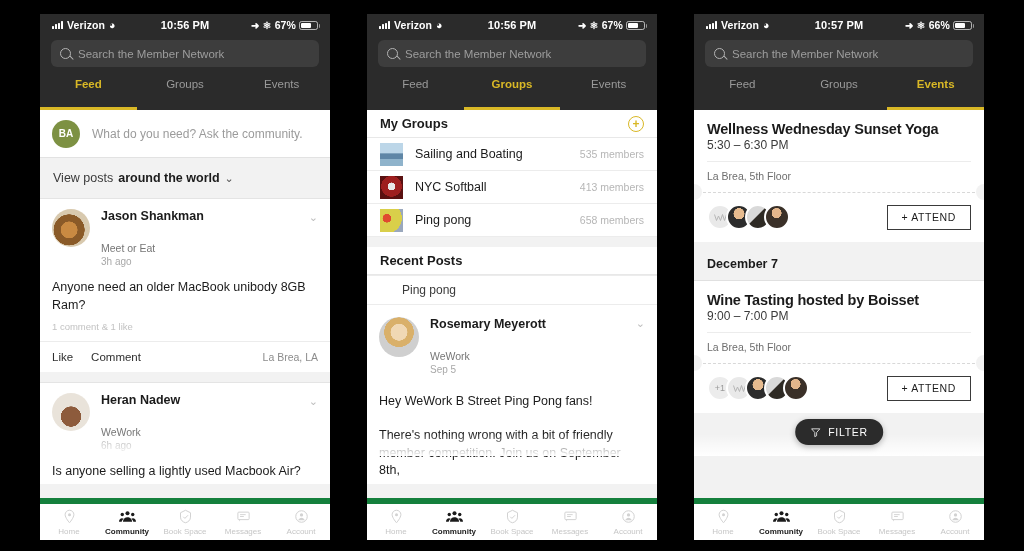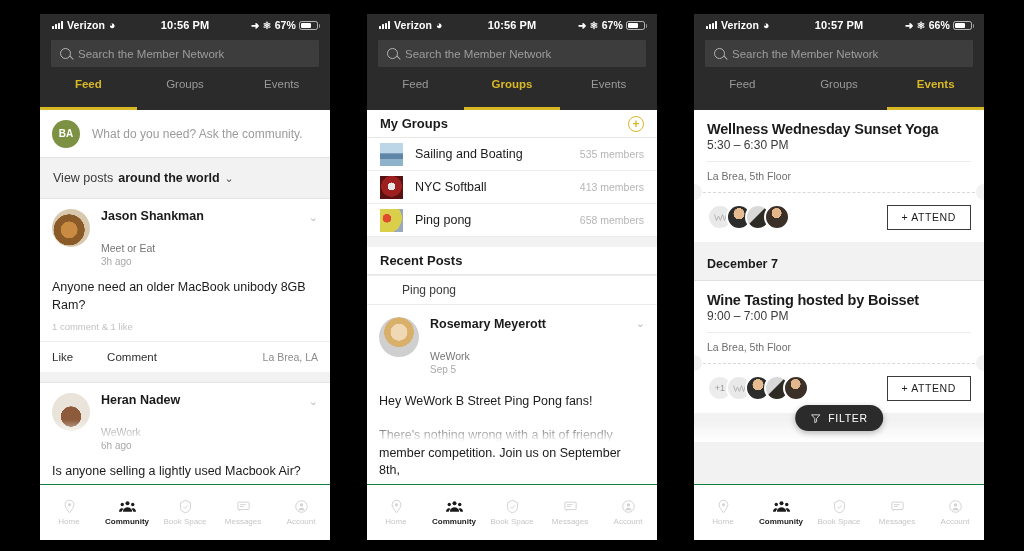--- a/index.html
+++ b/index.html
@@ -52,21 +52,21 @@
   }
   .batt::after{
     content:""; position:absolute; right:-3px; top:2.5px;
     width:1.5px;height:4px;background:rgba(255,255,255,.5);
     border-radius:0 1px 1px 0;
   }
   .batt span{ display:block; height:100%; background:#fff; border-radius:1px; }
 
   .searchbar { padding:4px 11px 10px; }
   .searchfield {
-    height:27px; background:#3d3d3d; border-radius:1px;
+    height:27px; background:#3d3d3d; border-radius:6px;
     display:flex; align-items:center; gap:7px; padding:0 9px;
   }
   .searchfield .mag {
     width:11px;height:11px;border:1.4px solid #b4b4b4;border-radius:50%;
     position:relative; flex:0 0 auto;
   }
   .searchfield .mag::after{
     content:""; position:absolute; width:4.5px;height:1.4px;background:#b4b4b4;
     right:-3.5px; bottom:0px; transform:rotate(45deg);
   }
@@ -107,21 +107,21 @@
   .post-head { display:flex; align-items:flex-start; gap:11px; padding:10px 12px 6px; position:relative; }
   .pavatar { width:38px;height:38px;border-radius:50%; flex:0 0 auto; background-size:cover; background-position:center; }
   .pname { font-size:12.5px; font-weight:bold; color:#1b1b1b; }
   .porg { font-size:10.5px; color:#767676; margin-top:19px; }
   .ptime { font-size:10px; color:#a8a8a8; margin-top:2px; }
   .caret { position:absolute; right:12px; top:12px; color:#bdbdbd; font-size:11px; }
   .ptext { font-size:12.5px; color:#1b1b1b; line-height:1.42; padding:6px 12px 4px; }
   .pmeta { font-size:9.5px; color:#c2c2c2; padding:2px 12px 9px; }
   .pacts {
     border-top:1px solid #ececec; display:flex; align-items:center;
-    gap:34px; padding:9px 12px; font-size:11.5px; color:#2f2f2f;
+    gap:18px; padding:9px 12px; font-size:11.5px; color:#2f2f2f;
   }
   .pacts .loc2 { margin-left:auto; color:#8c8c8c; font-size:10.5px; }
 
   
   .sec-head {
     background:#fff; height:28px; display:flex; align-items:center;
     padding:0 13px; font-size:13px; font-weight:bold; color:#1b1b1b;
     border-bottom:1px solid #e8e8e8;
   }
   .plus {
@@ -177,21 +177,21 @@
     position:absolute; left:50%; transform:translateX(-50%);
     bottom:53px;
     background:#2b2b2b; color:#fff; height:26px; border-radius:13px;
     display:flex; align-items:center; gap:7px; padding:0 15px;
     font-size:10.5px; letter-spacing:.7px; z-index:20;
     box-shadow:0 2px 6px rgba(0,0,0,.28);
   }
 
   
   .tabbar {
-    flex:0 0 auto; height:56px; background:#fff; border-top:1px solid #15803d;
+    flex:0 0 auto; height:42px; background:#fff; border-top:6px solid #15803d;
     display:flex; align-items:center;
   }
   .tb { flex:1; display:flex; flex-direction:column; align-items:center; gap:3px; }
   .tb .lbl { font-size:8px; color:#c6c6c6; }
   .tb.on .lbl { color:#1b1b1b; font-weight:bold; }
   .tb svg { display:block; }
   .fade-bottom {
     position:absolute; left:0; right:0; bottom:42px; height:22px;
     background:linear-gradient(rgba(255,255,255,0), #fff);
     pointer-events:none;

